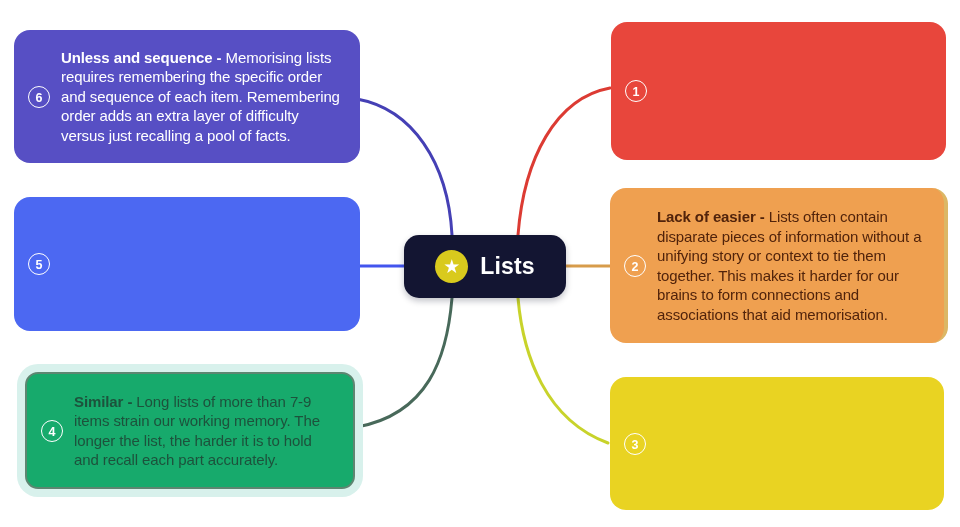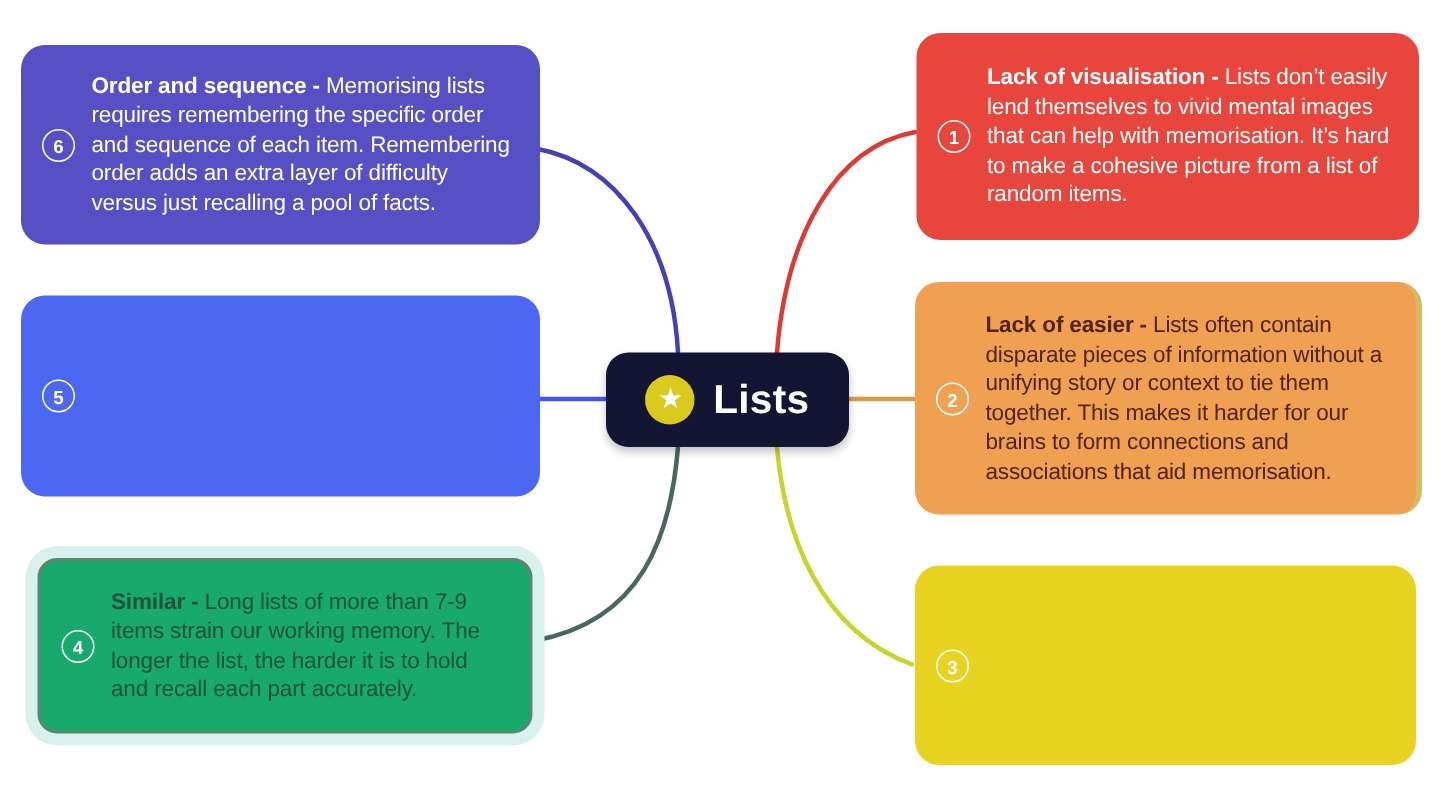--- a/index.html
+++ b/index.html
@@ -35,53 +35,52 @@
   .center-node{
     position:absolute;left:404px;top:235px;width:162px;height:63px;
     border-radius:15px;display:flex;align-items:center;justify-content:center;gap:12px;
     box-shadow:0 3px 6px rgba(10,15,40,.25);
   }
   .star-badge{
     width:33px;height:33px;border-radius:50%;
     display:inline-flex;align-items:center;justify-content:center;
     color:#ffffff;font-size:19px;line-height:1;
   }
-  .center-label{color:#ffffff;font-size:27px;font-weight:bold;letter-spacing:0.2px;}
+  .center-label{color:#ffffff;font-size:23px;font-weight:bold;letter-spacing:0.2px;}
 </style>
 </head>
 <body>
 
 <div class="canvas">
 
   <svg class="links" viewBox="0 0 960 527">
     <path d="M 357 99 C 412 109 448 162 452 235" stroke="#4540b5"></path>
     <path d="M 360 266 L 404 266" stroke="#4355ee"></path>
     <path d="M 452 298 C 447 358 428 414 357 427" stroke="#48695a"></path>
     <path d="M 610 88 C 556 98 524 158 518 235" stroke="#dc3b33"></path>
     <path d="M 566 266 L 610 266" stroke="#d79c4b"></path>
     <path d="M 518 298 C 523 356 546 420 608 443" stroke="#c8d32b"></path>
   </svg>
 
   <div class="card card-6" style="background: rgb(87, 79, 196); color: rgb(255, 255, 255);">
     <span class="num">6</span>
-    <p class="card-text"><b>Order and sequence</b><b> - </b><span>Memorising lists requires remembering the specific order and sequence of each item. Remembering order adds an extra layer of difficulty versus just recalling a pool of facts.</span></p>
+    <p class="card-text"><b>Unless and sequence</b><b> - </b><span>Memorising lists requires remembering the specific order and sequence of each item. Remembering order adds an extra layer of difficulty versus just recalling a pool of facts.</span></p>
   </div>
 
   <div class="card card-5" style="background: rgb(76, 104, 242); color: rgb(255, 255, 255);">
     <span class="num">5</span>
   </div>
 
   <div class="card card-4" style="background: rgb(23, 170, 108); color: rgb(29, 82, 60);">
     <span class="num">4</span>
     <p class="card-text"><b>Similar</b><b> - </b><span>Long lists of more than 7-9 items strain our working memory. The longer the list, the harder it is to hold and recall each part accurately.</span></p>
   </div>
 
   <div class="card card-1" style="background: rgb(232, 70, 60); color: rgb(255, 255, 255);">
     <span class="num">1</span>
-    <p class="card-text"><b>Lack of visualisation</b><b> - </b><span>Lists don’t easily lend themselves to vivid mental images that can help with memorisation. It’s hard to make a cohesive picture from a list of random items.</span></p>
   </div>
 
   <div class="card card-2" style="background: rgb(239, 160, 80); color: rgb(81, 35, 11);">
     <span class="num">2</span>
     <p class="card-text"><b>Lack of easier</b><b> - </b><span>Lists often contain disparate pieces of information without a unifying story or context to tie them together. This makes it harder for our brains to form connections and associations that aid memorisation.</span></p>
   </div>
 
   <div class="card card-3" style="background: rgb(233, 211, 34); color: rgb(64, 53, 5);">
     <span class="num">3</span>
   </div>

